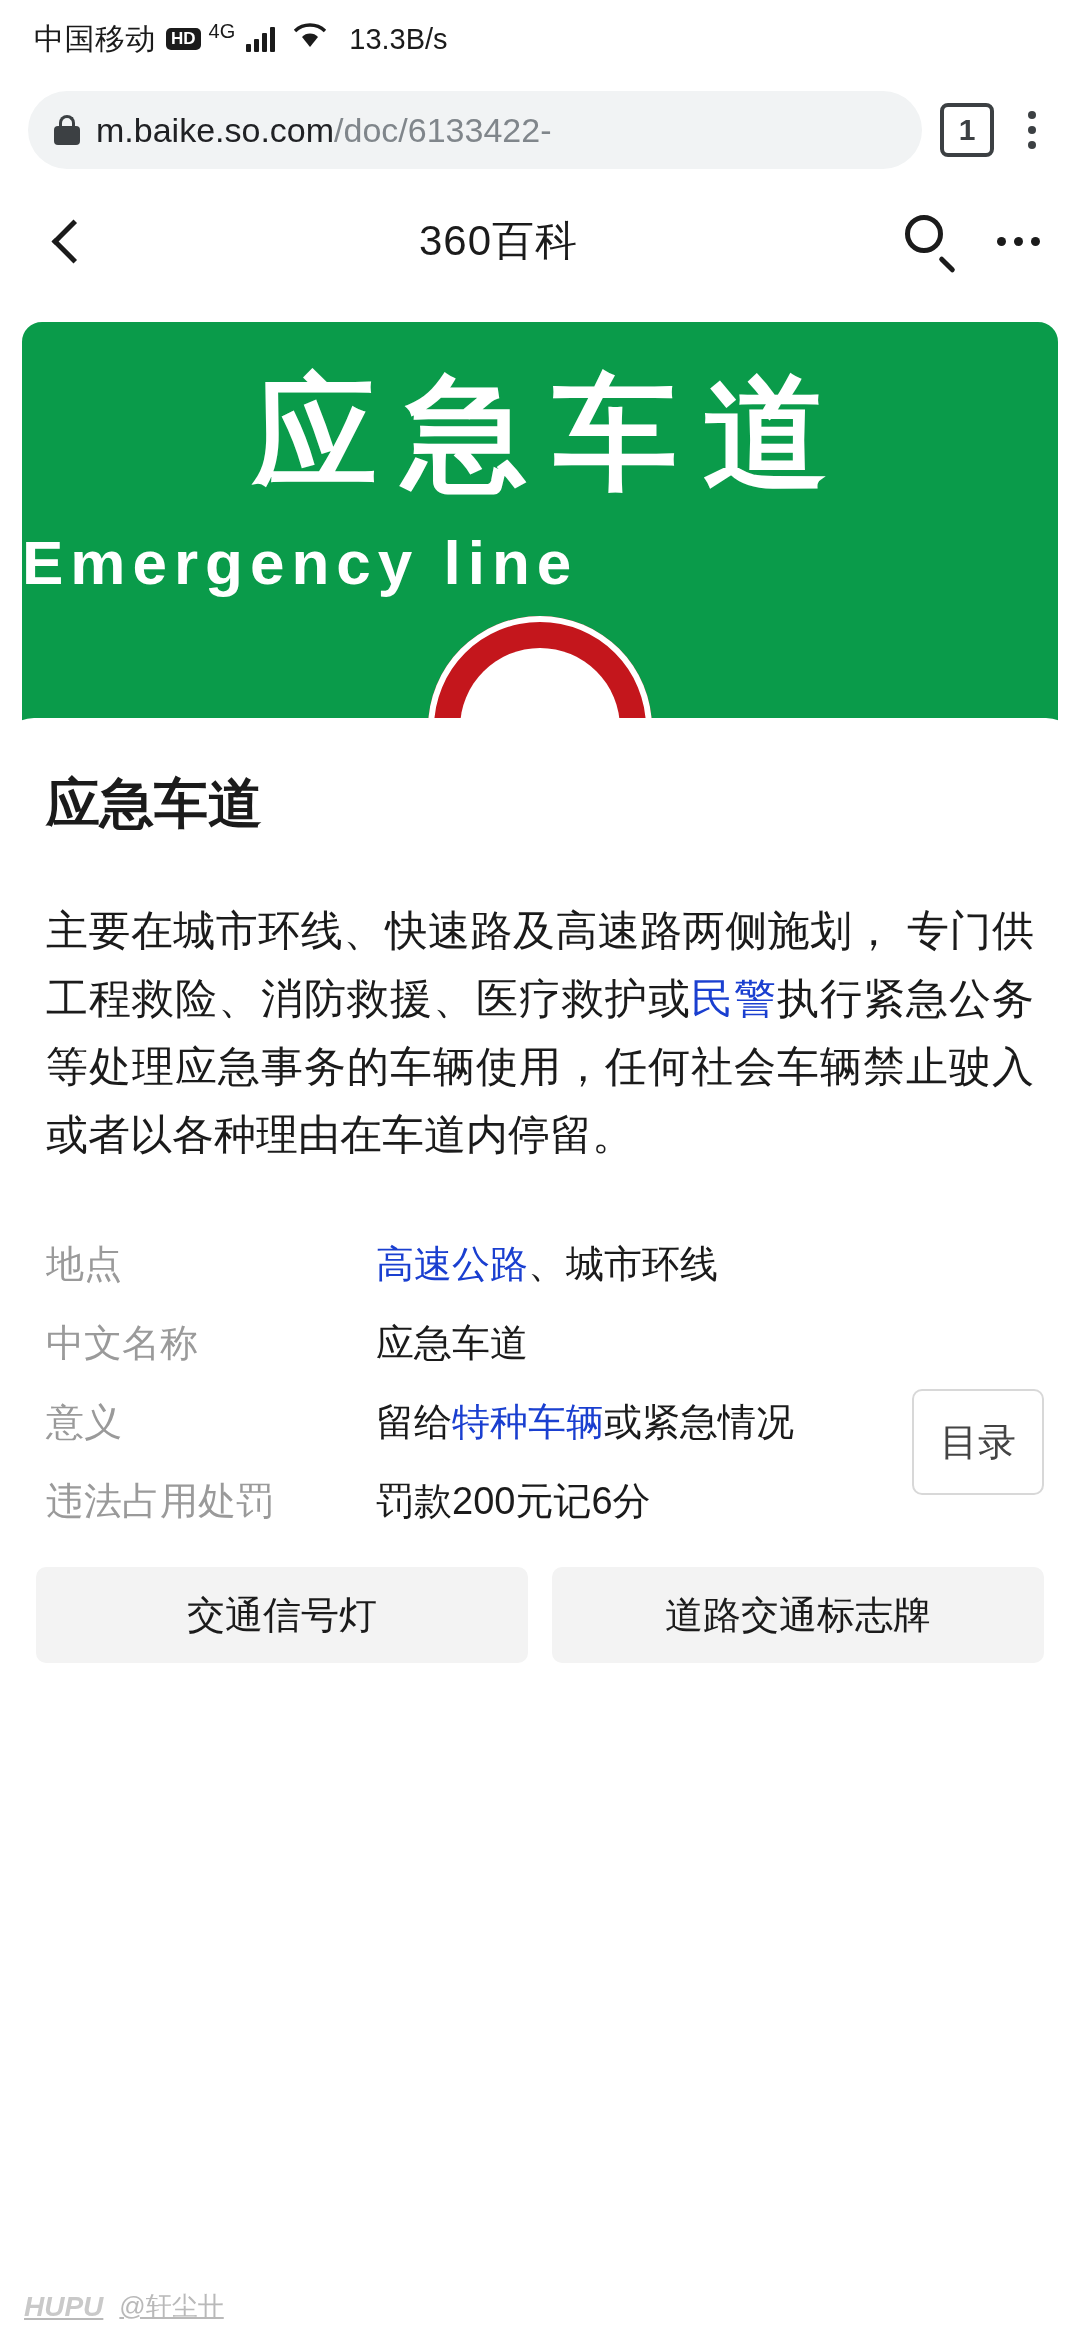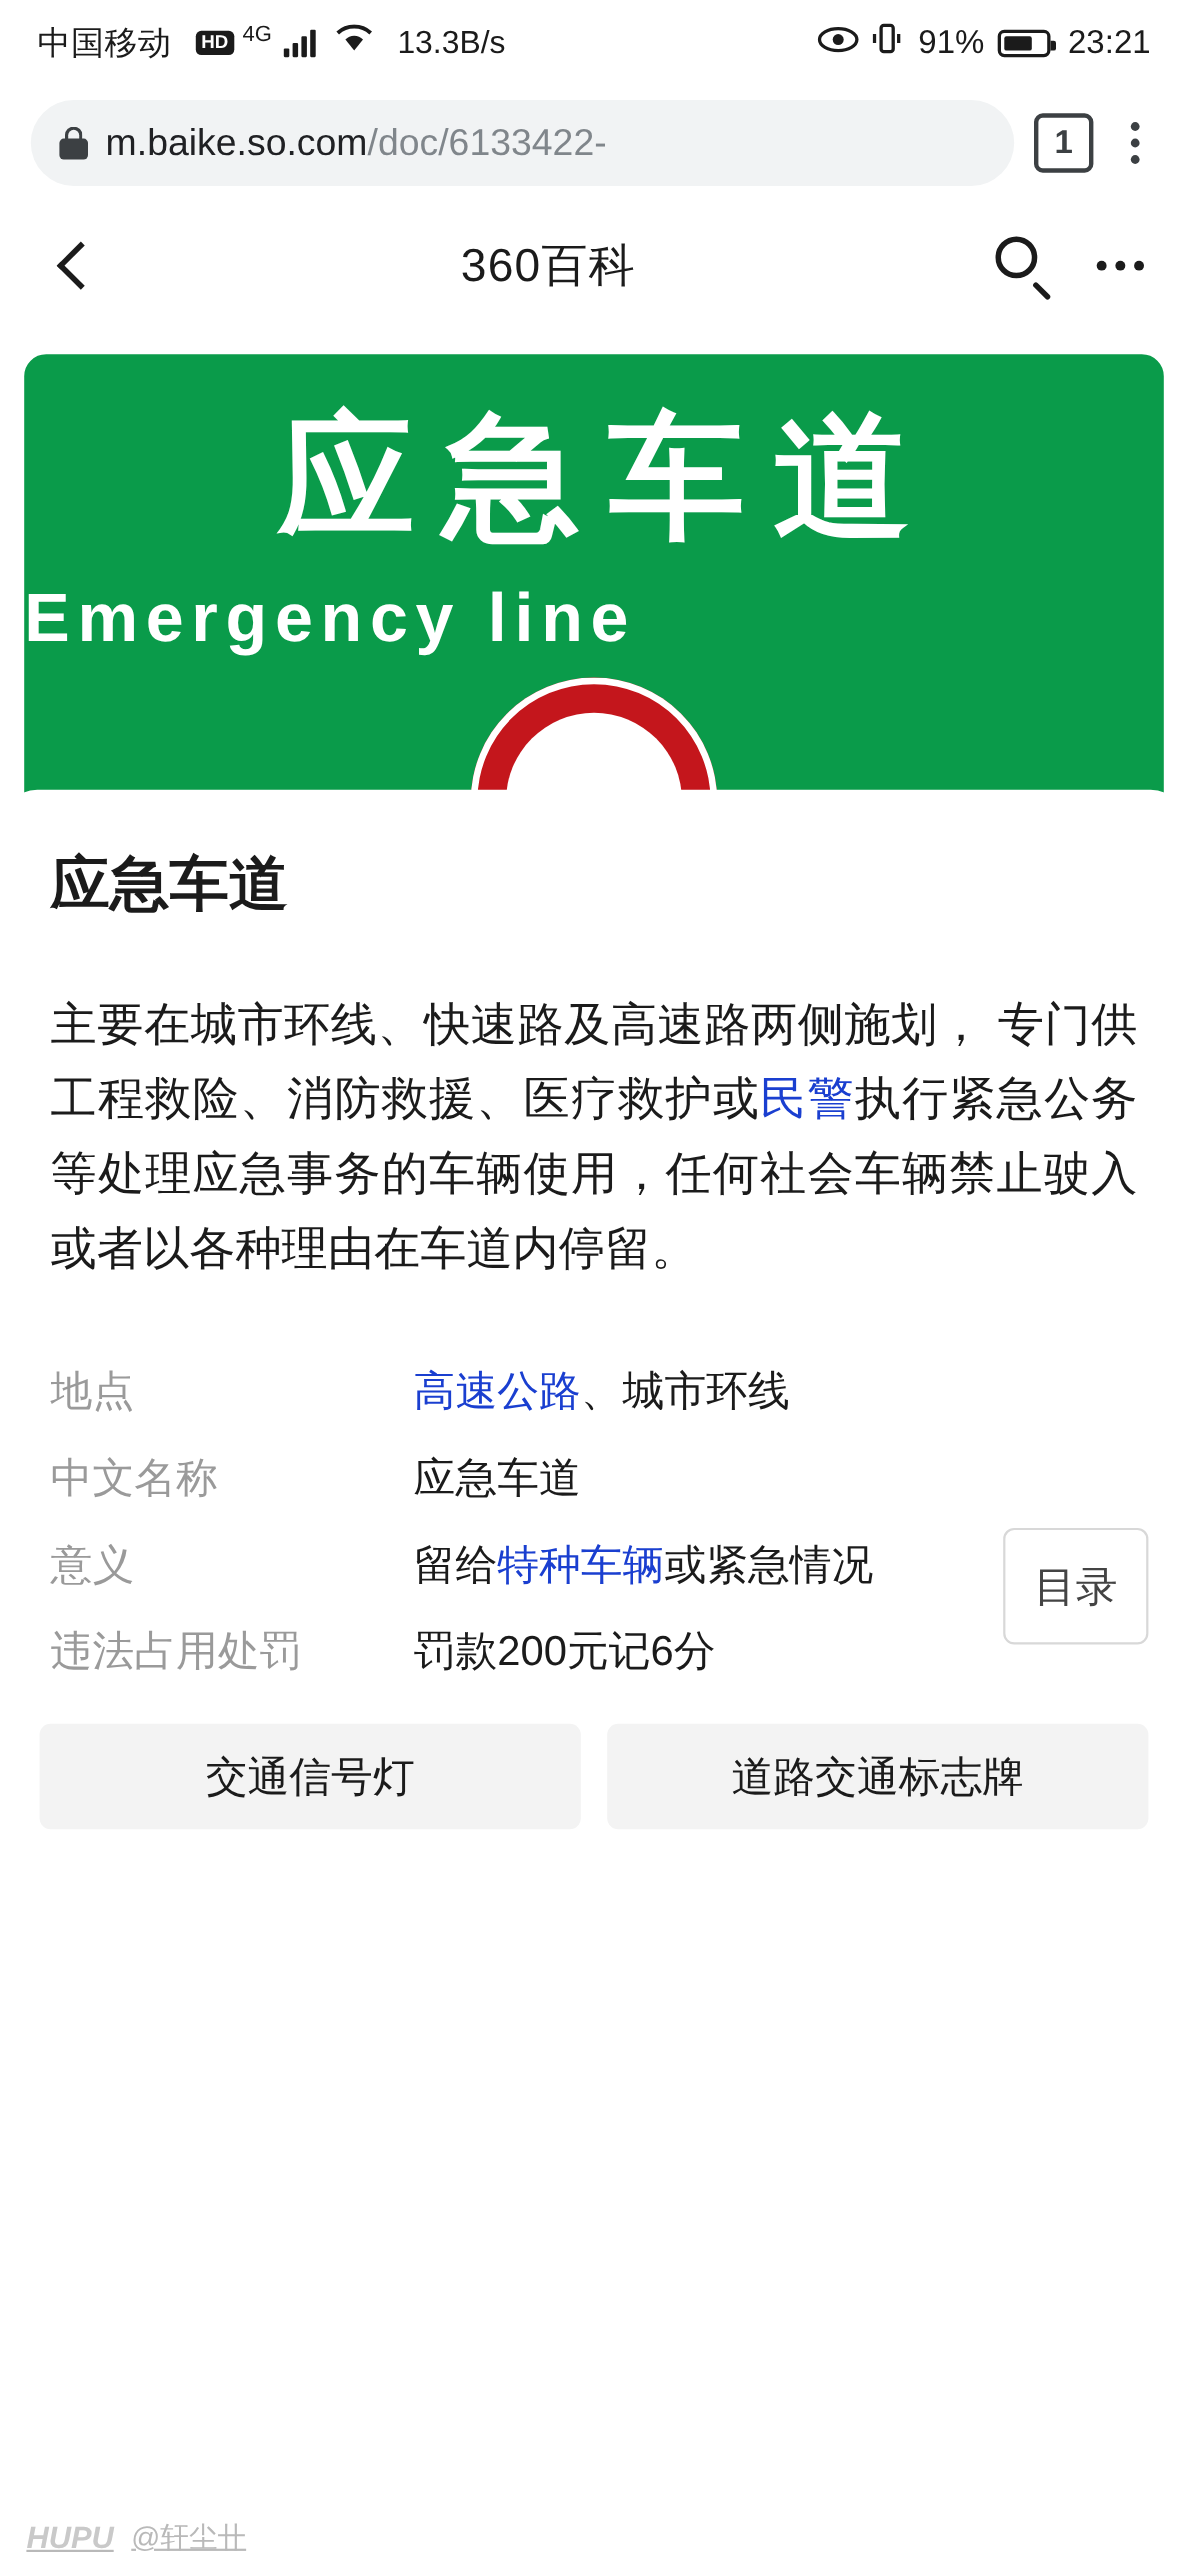--- a/index.html
+++ b/index.html
@@ -19,21 +19,20 @@
     font-size: 30px;
     color: #1b1b1b;
     background: #ffffff;
   }
   .sb-left { display: flex; align-items: center; gap: 10px; }
   .sb-carrier { font-size: 30px; letter-spacing: 0.5px; }
   .hd-badge {
     background: #1b1b1b; color: #fff; font-size: 17px;
     border-radius: 5px; padding: 2px 5px 3px; font-weight: bold;
     line-height: 1;
-    margin-left: 12px;
   }
   .sb-4g { font-size: 20px; position: relative; top: -8px; margin-left: -2px; text-align: center;}
   .bars { display: inline-flex; align-items: flex-end; gap: 3px; height: 26px; margin-left: 1px;}
   .bars i { display: block; width: 5px; background: #1b1b1b; border-radius: 1px; }
   .bars i:nth-child(1){height:8px}
   .bars i:nth-child(2){height:13px}
   .bars i:nth-child(3){height:19px}
   .bars i:nth-child(4){height:25px}
   .wifi { margin-left: 8px; }
   .sb-speed { margin-left: 12px; font-size: 29px; }
@@ -187,40 +186,20 @@
       </span>
     <span class="wifi">
       <svg width="34" height="26" viewBox="0 0 34 26">
           <path d="M17 24 L9 14 a11 11 0 0 1 16 0 Z" fill="#1b1b1b"></path>
           <path d="M2 8 a22 22 0 0 1 30 0" stroke="#1b1b1b" stroke-width="3.5" fill="none"></path>
         </svg>
     </span>
     <span class="sb-speed">13.3B/s</span>
   </div>
   <div class="sb-spacer"></div>
-  <div class="sb-right">
-    <span>
-      <svg width="38" height="24" viewBox="0 0 38 24">
-          <ellipse cx="19" cy="12" rx="17" ry="10" fill="none" stroke="#1b1b1b" stroke-width="3"></ellipse>
-          <circle cx="19" cy="12" r="5" fill="#1b1b1b"></circle>
-        </svg>
-    </span>
-    <span>
-      <svg width="26" height="28" viewBox="0 0 26 28">
-          <rect x="8" y="2" width="11" height="24" rx="2.5" fill="none" stroke="#1b1b1b" stroke-width="3"></rect>
-          <line x1="2" y1="10" x2="2" y2="18" stroke="#1b1b1b" stroke-width="3"></line>
-          <line x1="24" y1="10" x2="24" y2="18" stroke="#1b1b1b" stroke-width="3"></line>
-        </svg>
-    </span>
-    <span class="sb-time">91%</span>
-    <span class="battery">
-        <i></i>
-      </span>
-    <span class="sb-time">23:21</span>
-  </div>
 </div>
 
 <div class="urlbar-row">
   <div class="urlbox">
     <span class="lock">
       <span class="shackle"></span>
         <span class="body"></span>
     </span>
     <span class="urltext"><span>m.baike.so.com</span><span class="path">/doc/6133422-</span></span>
   </div>

